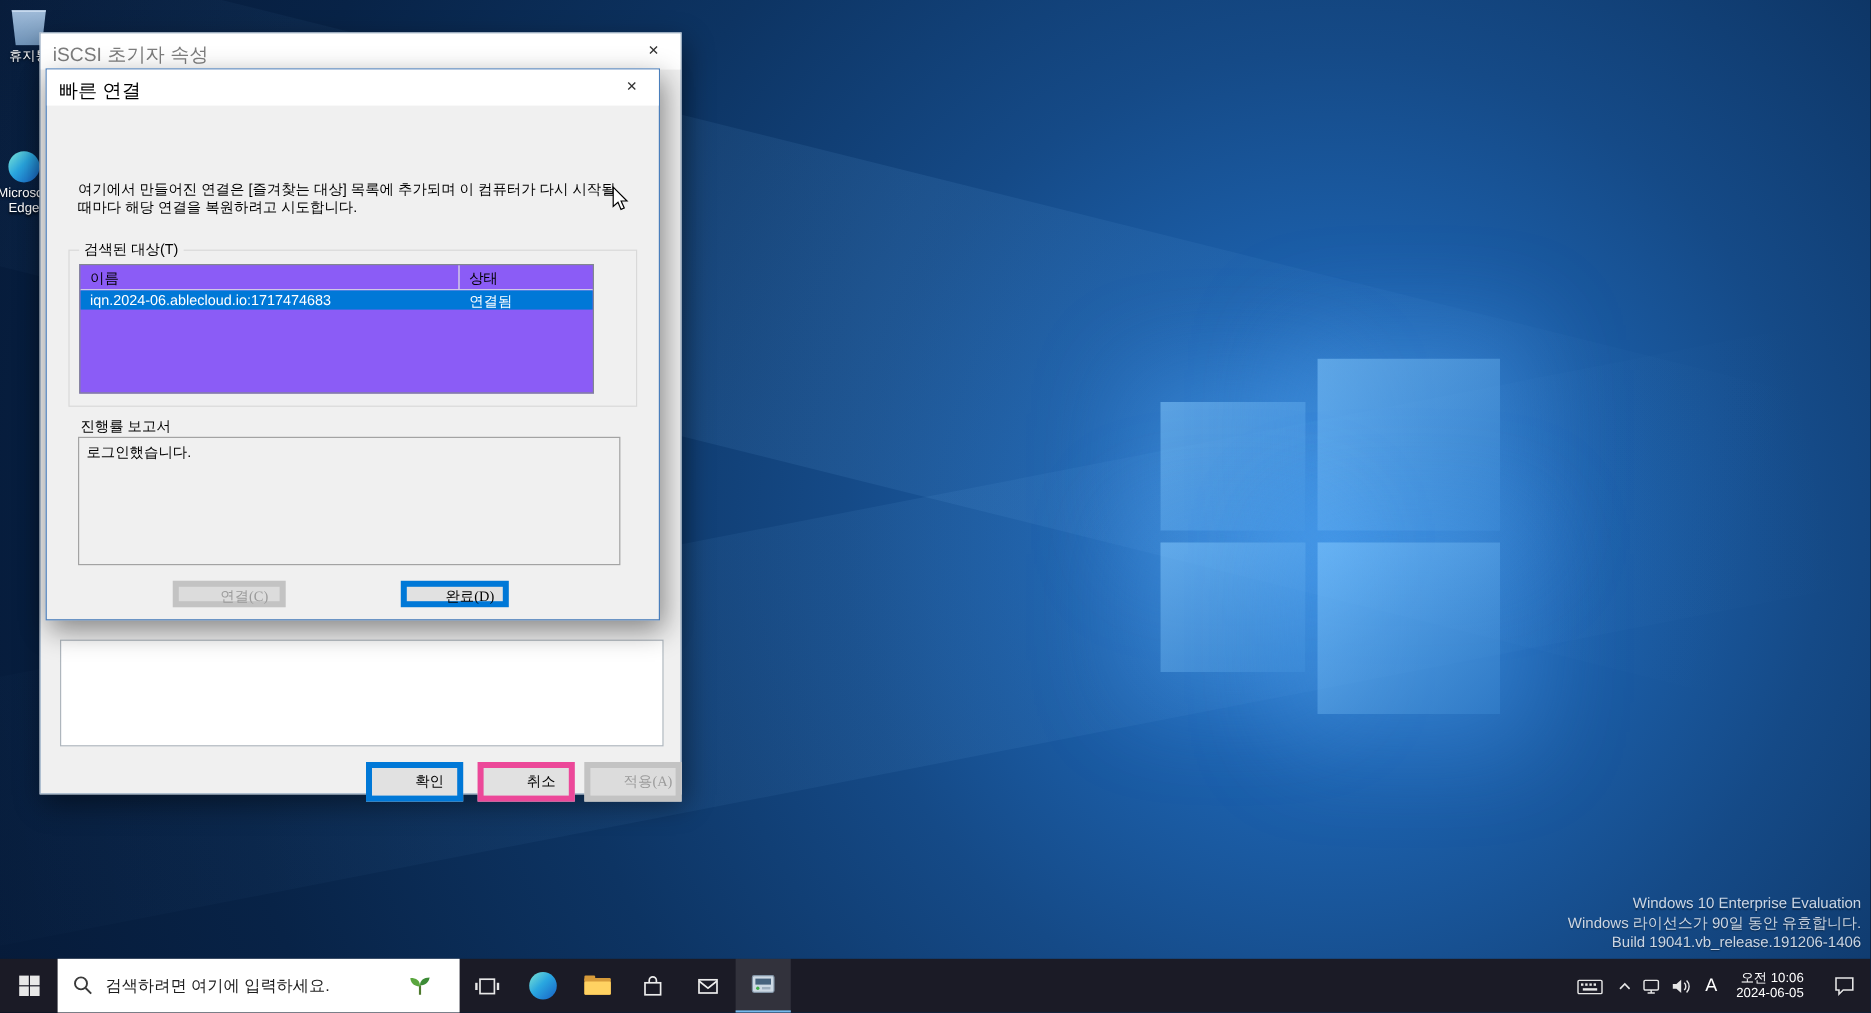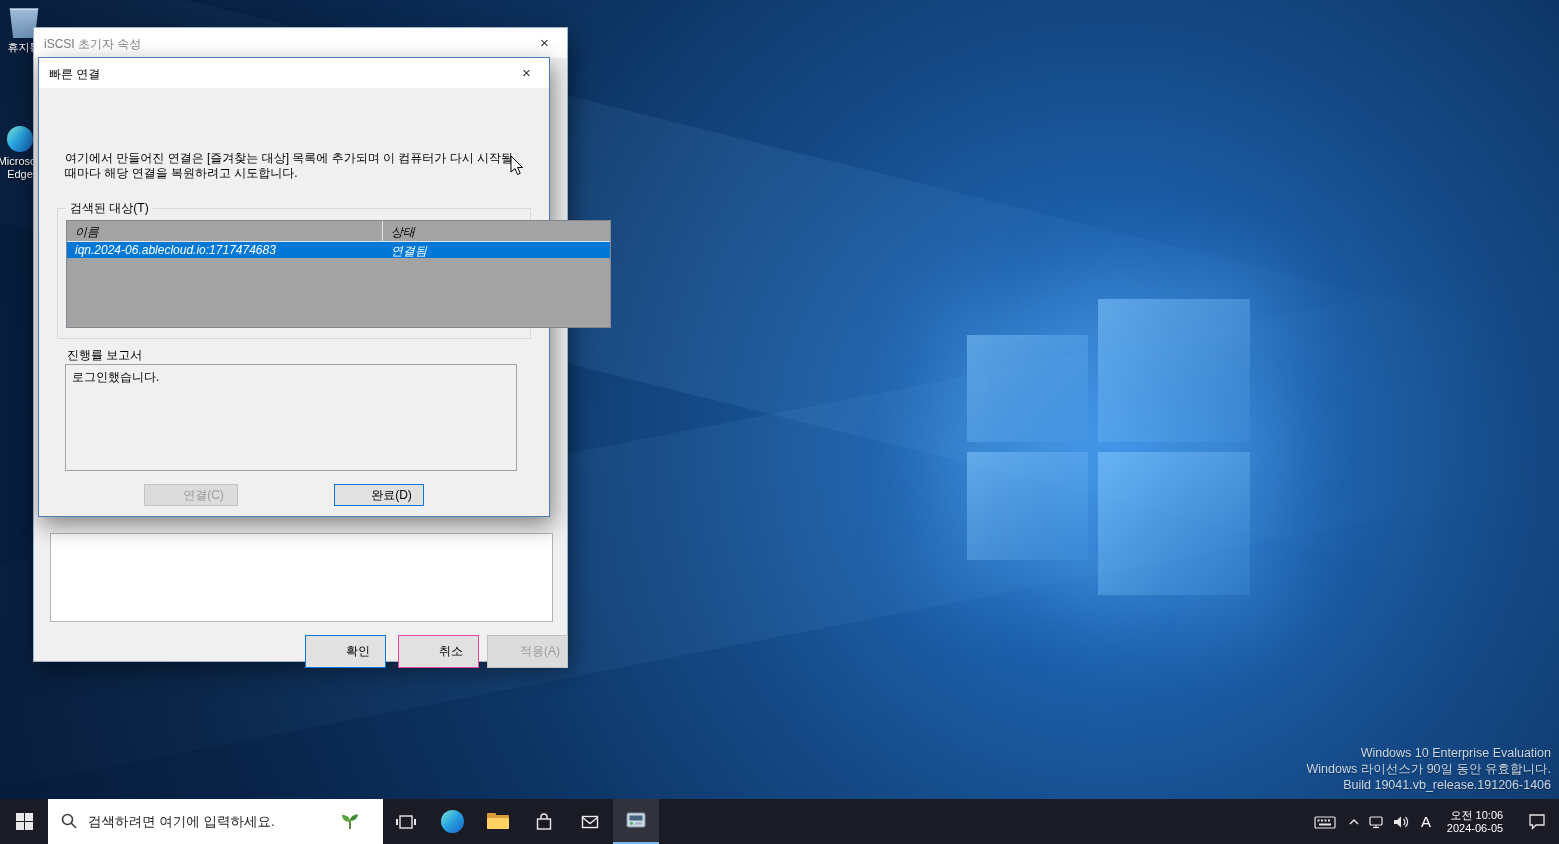--- a/index.html
+++ b/index.html
@@ -34,50 +34,50 @@
                 background:linear-gradient(135deg,#7ee5d4 0%,#2aa7e0 45%,#1760c4 100%); }
 
   
   .watermark { position:absolute; right:8px; bottom:51px; text-align:right; z-index:2;
                color:#ccd6e3; font-size:12.5px; line-height:16px; text-shadow:0 1px 1px rgba(0,0,0,0.4); }
 
   
   .win { position:absolute; background:#f0f0f0; border:1px solid #4a7ebb;
          box-shadow:3px 8px 22px rgba(0,0,0,0.45); font-size:12px; color:#000; }
   .titlebar { position:relative; height:30px; background:#fff; }
-  .titlebar .t { position:absolute; left:10px; top:8px; font-size:12px; }
+  .titlebar .t { position:absolute; left:10px; top:8px; font-size:16px; }
   .titlebar.inactive .t { color:#7d7d7d; }
   .closebtn { position:absolute; right:0; top:0; width:45px; height:29px; border:none; background:transparent;
               font-size:15px; color:#333; line-height:29px; text-align:center; cursor:default; }
 
   .iscsi-win { left:33px; top:27px; width:535px; height:635px; border-color:#9fb3c8; z-index:5; }
   .iscsi-content { position:absolute; left:16px; top:505px; width:503px; height:89px;
                    background:#fff; border:1px solid #aeb6bd; }
   .iscsi-btnrow .btn { position:absolute; height:33px; width:81px; }
 
   .qc-win { left:38px; top:57px; width:512px; height:460px; z-index:10; }
   .qc-desc1 { position:absolute; left:26px; top:40px; width:458px; line-height:15px; }
   .qc-desc2 { position:absolute; left:26px; top:93px; width:458px; line-height:15px; }
   .group { position:absolute; left:18px; top:150px; width:474px; height:131px;
            border:1px solid #d9d9d9; }
   .group > .glabel { position:absolute; top:-9px; left:8px; background:#f0f0f0; padding:0 4px; }
-  .listbox { position:absolute; left:8px; top:11px; width:545px; height:108px;
-             background:#a3a3a3; border:1px solid #828790; overflow:hidden;font-style:italic; }
+  .listbox { position:absolute; left:8px; top:11px; width:429px; height:108px;
+             background:#8b5cf6; border:1px solid #828790; overflow:hidden; }
   .lrow { display:flex; }
   .lhead { height:21px; border-bottom:1px solid #e3e3e3; }
   .lhead .c1 { border-right:1px solid #e3e3e3; }
   .c1 { width:316px; padding:3px 8px; white-space:nowrap; overflow:hidden; }
   .c2 { flex:1; padding:3px 8px; white-space:nowrap; }
   .sel { background:#0078d7; color:#fff; height:16px; }
   .sel .c1, .sel .c2 { padding-top:1px; padding-bottom:1px; }
   .prog-label { position:absolute; left:28px; top:289px;text-align:center; }
   .prog-box { position:absolute; left:26px; top:306px; width:452px; height:107px;
               border:1px solid #a3a3a3; background:#f0f0f0; padding:4px 6px; }
-  .btn { background:#e1e1e1; border:1px solid #ec4899; font-size:12px;
-         font-family:Liberation Sans, sans-serif; cursor:default;padding-left:25px; }
+  .btn { background:#e1e1e1; border:5px solid #ec4899; font-size:12px;
+         font-family:Liberation Serif, serif; cursor:default;padding-left:25px; }
   .btn.default { border-color:#0078d7; }
   .btn.disabled { color:#9b9b9b; background:#dcdcdc; border-color:#c3c3c3; }
   .qc-btn-connect { position:absolute; left:105px; top:426px; width:94px; height:22px; }
   .qc-btn-done    { position:absolute; left:295px; top:426px; width:90px; height:22px; }
 
   
   .cursor { position:absolute; left:510px; top:155px; z-index:50; pointer-events:none; }
 
   
   .taskbar { position:absolute; left:0; bottom:0; width:1559px; height:45px;

